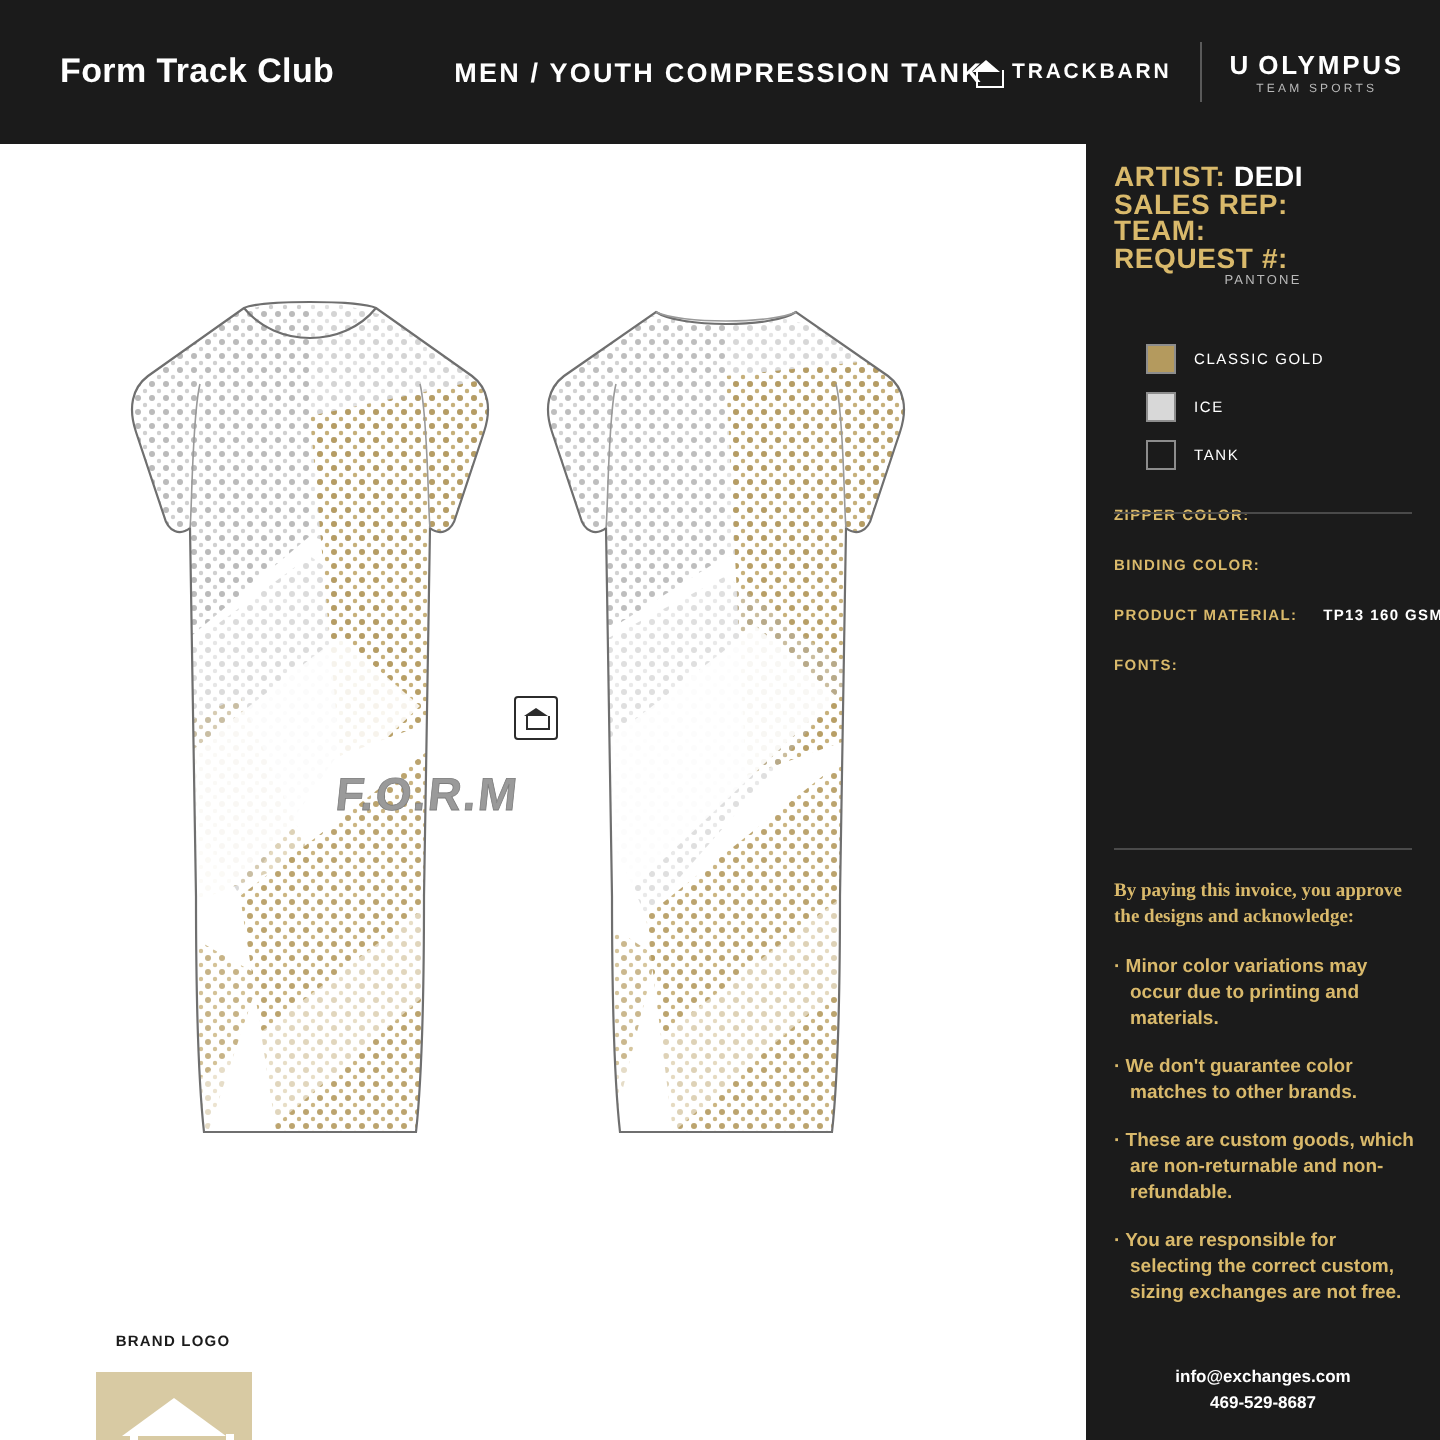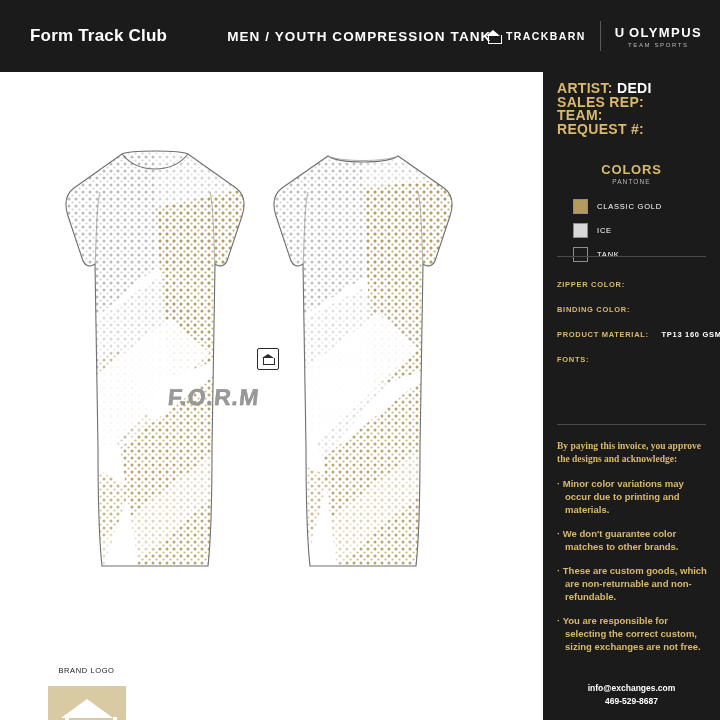--- a/index.html
+++ b/index.html
@@ -100,21 +100,21 @@
   .colors-title {
     margin-top: 26px;
     text-align: center;
     color: #d9b96b;
     font-size: 13px; font-weight: bold; letter-spacing: 0.8px;
   }
   .colors-sub {
     text-align: center; color: #b9b9b9;
     font-size: 6.5px; letter-spacing: 1.1px; margin-top: 1px;
   }
-  .swatch-list { margin-top: 14px; padding-left: 16px; }
+  .swatch-list { margin-top: 28px; padding-left: 16px; }
   .swatch-row {
     display: flex; align-items: center; gap: 9px;
     margin-bottom: 9px;
   }
   .swatch-chip {
     width: 15px; height: 15px;
     border: 1px solid #8d8d8d;
   }
   .swatch-label {
     color: #ffffff; font-size: 7.5px; letter-spacing: 0.8px;
@@ -198,21 +198,21 @@
     width: 10px; height: 6.5px;
     border: 1.3px solid #2b2b2b; border-top: none;
   }
 
   
   .logo-box-wrap {
     position: absolute; left: 20px; top: 594px;
     width: 133px; text-align: center;
   }
   .logo-caption-top {
-    font-size: 7.5px; font-weight: normal; color: #1b1b1b;
+    font-size: 7.5px; font-weight: bold; color: #1b1b1b;
     letter-spacing: 0.6px; margin-bottom: 11px;
   }
   .logo-square {
     width: 78px; height: 72px; margin: 0 auto;
     background: #d8caa3;
     display: flex; align-items: center; justify-content: center;
   }
   .logo-square .big-mark {
     width: 52px; height: 46px; position: relative;
   }
@@ -375,21 +375,20 @@
       <div class="meta-line">
         <span>TEAM:</span>
         <span class="val"></span>
       </div>
       <div class="meta-line">
         <span>REQUEST #:</span>
         <span class="val"></span>
       </div>
     </div>
 
-    <div class="colors-title">COLORS</div>
     <div class="colors-sub">PANTONE</div>
 
     <div class="swatch-list">
       <div class="swatch-row">
         <span class="swatch-chip" style="background:#b49a5e"></span>
         <span class="swatch-label">CLASSIC GOLD</span>
       </div>
       <div class="swatch-row">
         <span class="swatch-chip" style="background:#d8d8d8"></span>
         <span class="swatch-label">ICE</span>

